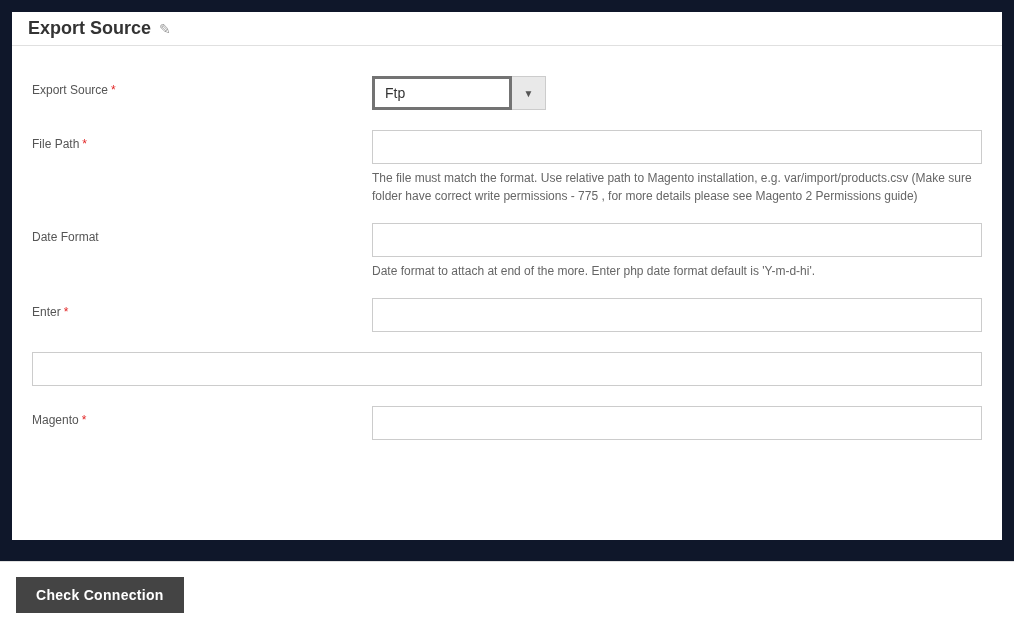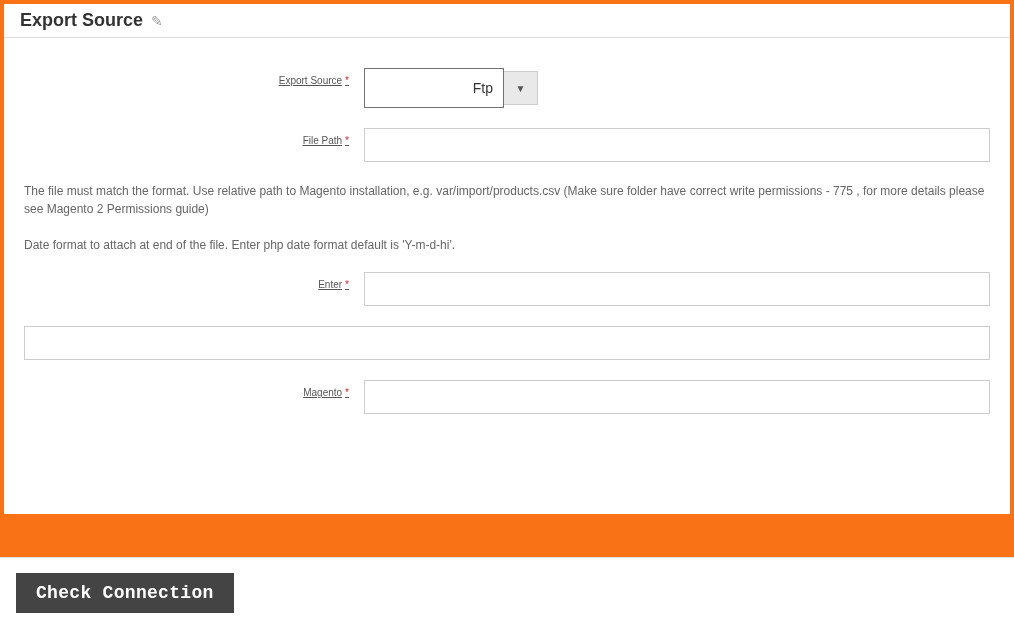--- a/index.html
+++ b/index.html
@@ -11,23 +11,23 @@
     body {
       font-family: Arial, sans-serif;
       font-size: 14px;
       color: #333;
       background-color: #f5f5f5;
       width: 1014px;
       min-height: 628px;
     }
 
     .page-wrapper {
-      background: #f97316;
+      background: #0f172a;
       min-height: 628px;
-      padding: 4px;
+      padding: 12px;
     }
 
     .page-header {
       display: flex;
       align-items: center;
       padding: 8px 16px;
       border-bottom: 1px solid #e0e0e0;
       background: #fff;
       height: 34px;
     }
@@ -55,60 +55,57 @@
       margin: 0 auto;
     }
 
     .form-row {
       display: flex;
       align-items: flex-start;
       margin-bottom: 20px;
     }
 
     .form-row.with-hint {
-      margin-bottom: 20px;
+      margin-bottom: 5px;
     }
 
     .label-cell {
       width: 340px;
       min-width: 340px;
-      text-align: right;
       padding-right: 15px;
       padding-top: 7px;
-      font-size: 10px;
+      font-size: 12px;
       color: #555;
-      text-decoration: underline;
     }
 
     .required-star {
       color: #e22626;
       margin-left: 3px;
     }
 
     .input-cell {
       flex: 1;
     }
 
     .select-wrapper {
       display: flex;
       align-items: center;
     }
 
     .select-input {
       width: 140px;
       padding: 6px 10px;
-      border: 1px solid #737373;
+      border: 3px solid #737373;
       background: #fff;
       font-size: 14px;
       color: #333;
       appearance: none;
       -webkit-appearance: none;
       cursor: pointer;
-      height: 40px;
-      text-align: right;
+      height: 34px;
     }
 
     .select-arrow-btn {
       width: 34px;
       height: 34px;
       border: 1px solid #ccc;
       border-left: none;
       background: #e9e9e9;
       display: flex;
       align-items: center;
@@ -128,21 +125,20 @@
       border: 1px solid #ccc;
       background: #fff;
       font-size: 14px;
       color: #333;
       height: 34px;
     }
 
     .hint-row {
       display: flex;
       margin-bottom: 18px;
-      flex-direction: column;
     }
 
     .hint-label-spacer {
       width: 340px;
       min-width: 340px;
     }
 
     .hint-text {
       flex: 1;
       font-size: 12px;
@@ -158,25 +154,24 @@
       padding: 15px 16px;
       background: #fff;
       border-top: 1px solid #e0e0e0;
     }
 
     .check-connection-btn {
       padding: 10px 20px;
       background: #444;
       color: #fff;
       border: none;
-      font-size: 18px;
+      font-size: 14px;
       font-weight: 600;
       cursor: pointer;
       letter-spacing: 0.3px;
-      font-family: Liberation Mono, monospace;
     }
   </style>
 </head>
 <body>
 
 <div class="page-wrapper">
 
   <div class="page-header">
     <span class="page-title">Export Source</span>
     <span class="edit-icon">✎</span>
@@ -207,23 +202,31 @@
         </div>
         <div class="input-cell">
           <input type="text" class="text-input" value="" style="">
         </div>
       </div>
       <div class="hint-row">
         <div class="hint-label-spacer"></div>
         <div class="hint-text">The file must match the format. Use relative path to Magento installation, e.g. var/import/products.csv (Make sure folder have correct write permissions - 775 , for more details please see Magento 2 Permissions guide)</div>
       </div>
 
+      <div class="form-row with-hint">
+        <div class="label-cell">
+          <span>Date Format</span>
+        </div>
+        <div class="input-cell">
+          <input type="text" class="text-input" value="" style="">
+        </div>
+      </div>
       <div class="hint-row">
         <div class="hint-label-spacer"></div>
-        <div class="hint-text">Date format to attach at end of the file. Enter php date format default is 'Y-m-d-hi'.</div>
+        <div class="hint-text">Date format to attach at end of the more. Enter php date format default is 'Y-m-d-hi'.</div>
       </div>
 
       <div class="form-row">
         <div class="label-cell">
           <span>Enter</span><span class="required-star">*</span>
         </div>
         <div class="input-cell">
           <input type="text" class="text-input" value="" style="">
         </div>
       </div>

